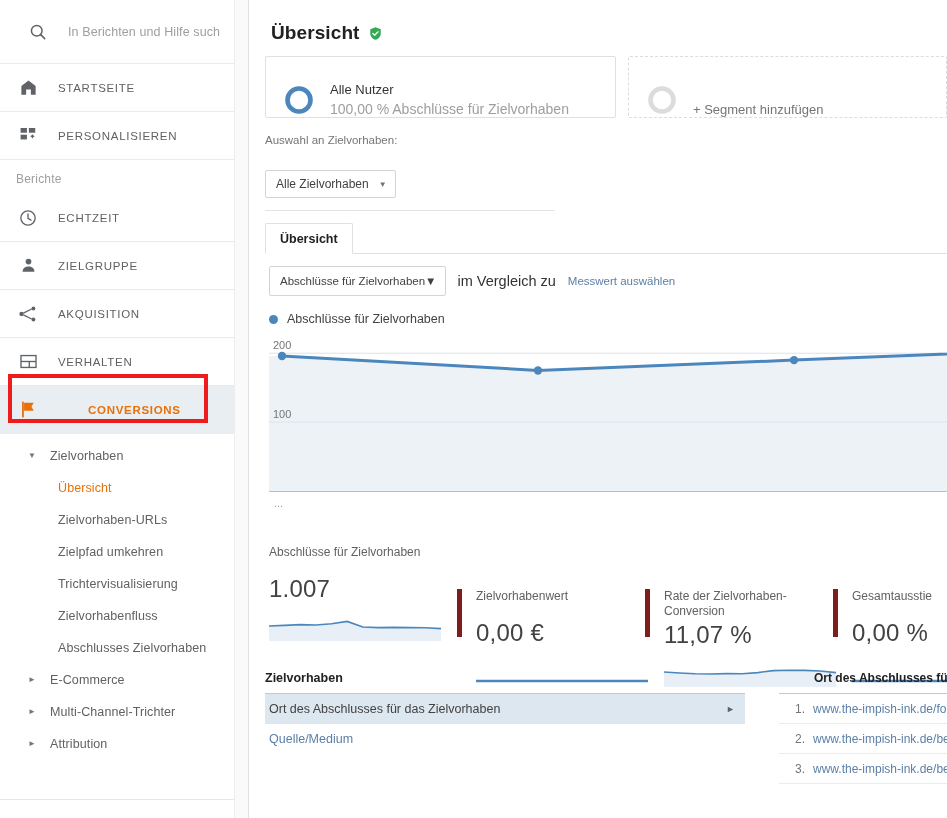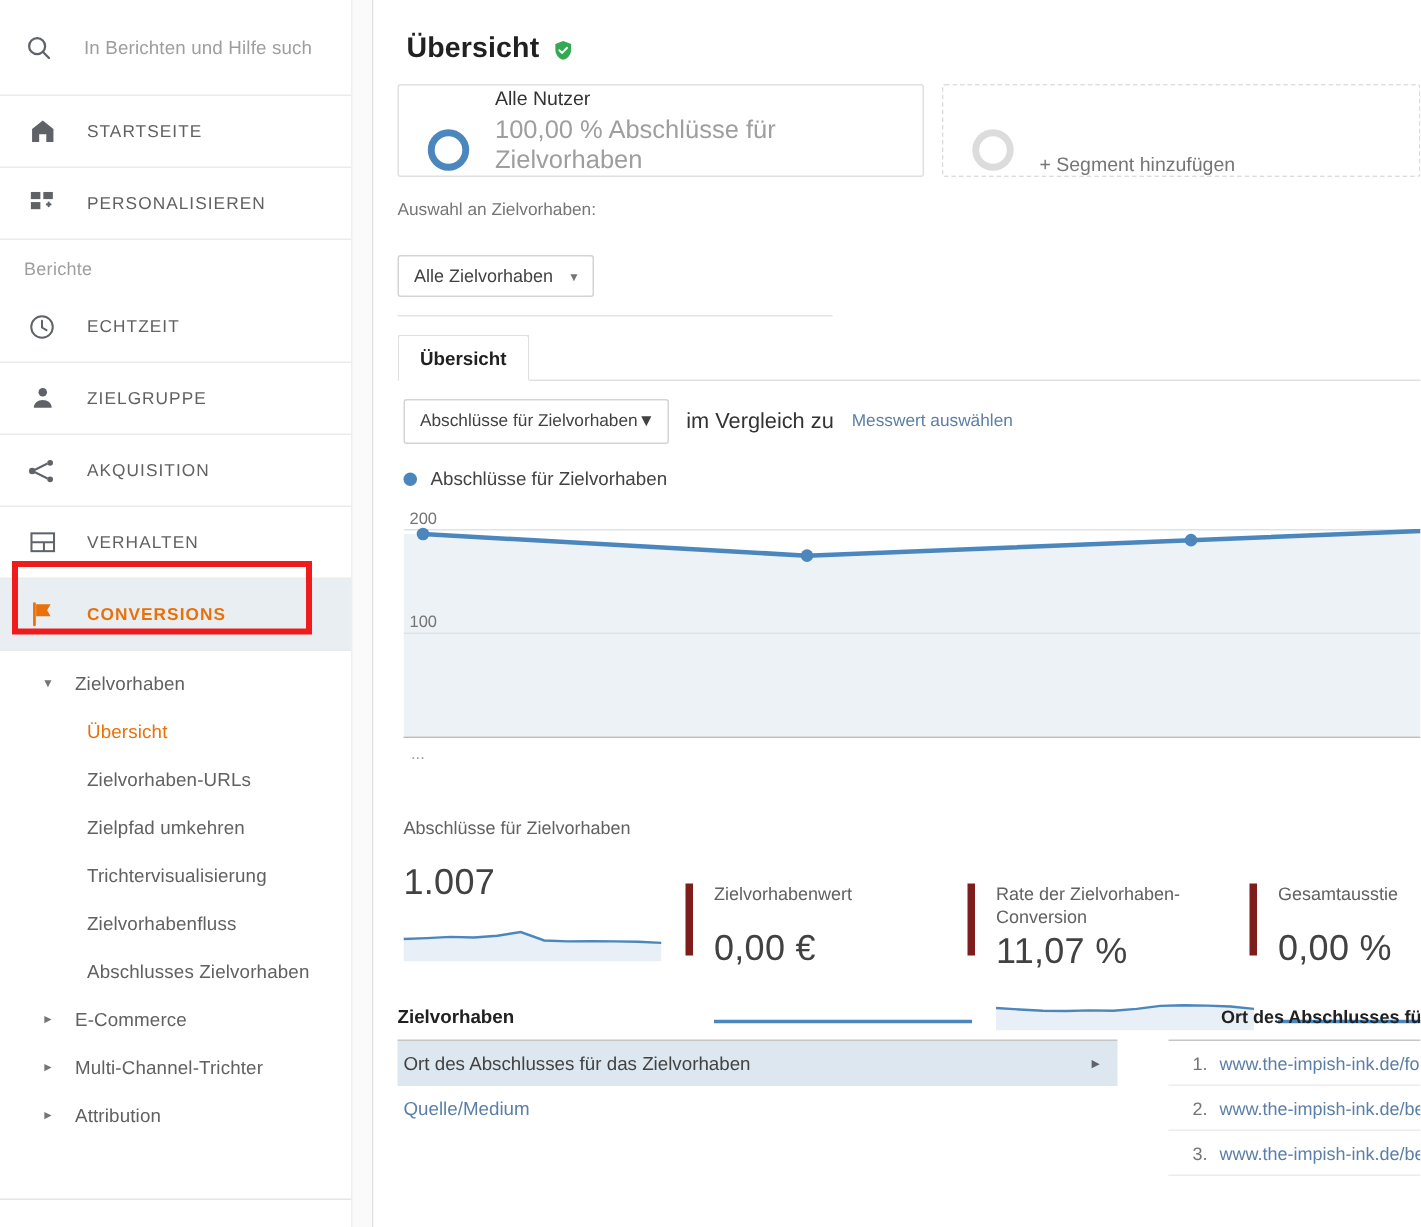--- a/index.html
+++ b/index.html
@@ -21,21 +21,21 @@
     background: #fff;
     border-right: 1px solid #e0e0e0;
     position: relative;
     flex: 0 0 249px;
     overflow: hidden;
   }
   .search-row {
     height: 64px;
     display: flex;
     align-items: center;
-    padding: 0 14px;
+    padding: 0 26px;
     border-bottom: 1px solid #ebebeb;
   }
   .search-icon { width: 24px; height: 24px; flex: 0 0 24px; margin-right: 18px; display:flex; align-items:center; justify-content:center; }
   .search-placeholder {
     color: #9e9e9e;
     font-size: 12.5px;
     white-space: nowrap;
     overflow: hidden;
     letter-spacing: .1px;
   }
@@ -60,20 +60,21 @@
 
   .section-label {
     font-size: 12px;
     color: #9e9e9e;
     padding: 12px 0 8px 16px;
     letter-spacing: .2px;
   }
 
   .nav-item.active {
     background: #e8eef1;
+    gap: 30px;
   }
   .nav-item.active .nav-label { color: #e8710a; font-weight: 600; }
 
   .sub-list { padding-top: 6px; }
   .sub-item {
     height: 32px;
     display: flex;
     align-items: center;
     font-size: 12.5px;
     color: #616161;
@@ -137,21 +138,21 @@
     border-radius: 2px;
     display: flex;
     align-items: flex-end;
     padding: 0 16px;
     cursor: pointer;
   }
   .segment-box.all-users { width: 352px; }
   .segment-box.add-seg { width: 320px; border-style: dashed; border-color: #dcdcdc; }
   .seg-ring { width: 34px; height: 34px; flex: 0 0 34px; margin-right: 14px; }
   .seg-text-main { font-size: 13px; color: #333; line-height: 1.35; }
-  .seg-text-sub { font-size: 17px; color: #9e9e9e; margin-top: 2px; }
+  .seg-text-sub { font-size: 14px; color: #9e9e9e; margin-top: 2px; }
   .add-seg-label { font-size: 13px; color: #757575; }
 
   .goal-selector-wrap {
     margin: 16px 0 0 16px;
     width: 290px;
     border-bottom: 1px solid #e3e3e3;
     padding-bottom: 12px;
   }
   .goal-selector-label { font-size: 11.5px; color: #757575; margin-bottom: 24px; }
   .select-btn {

